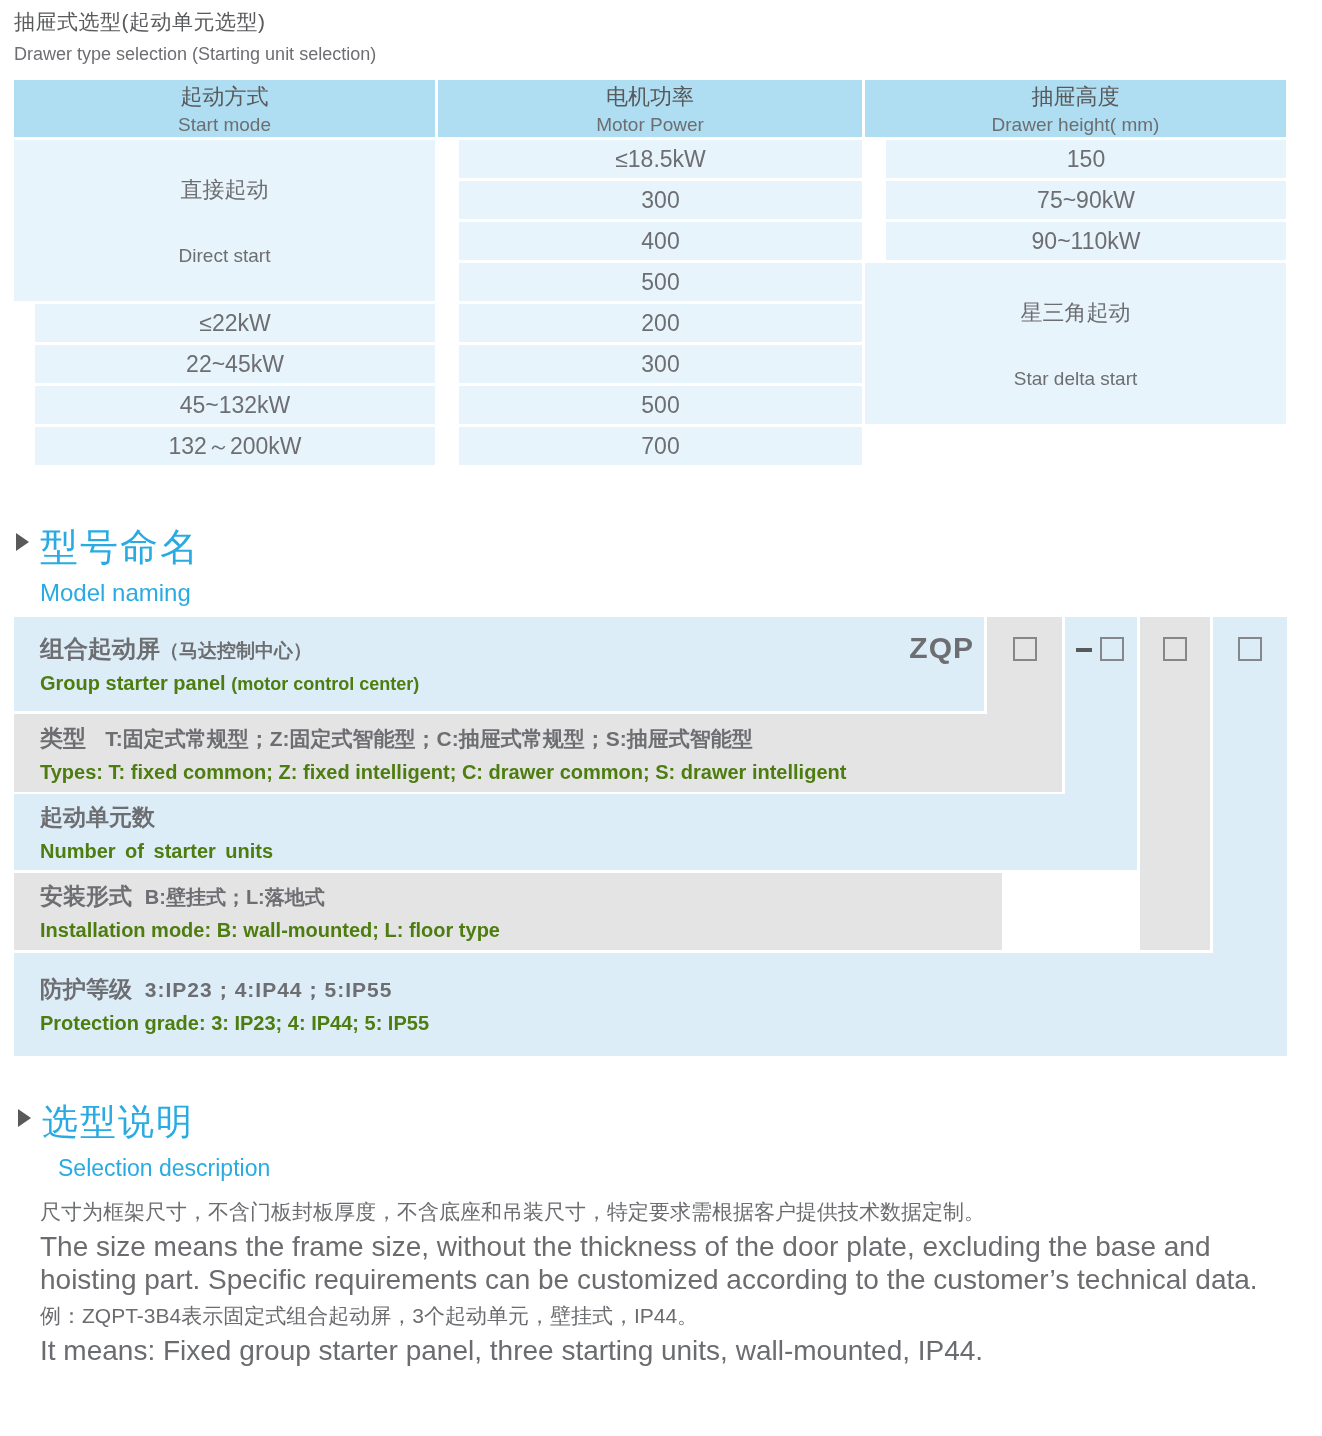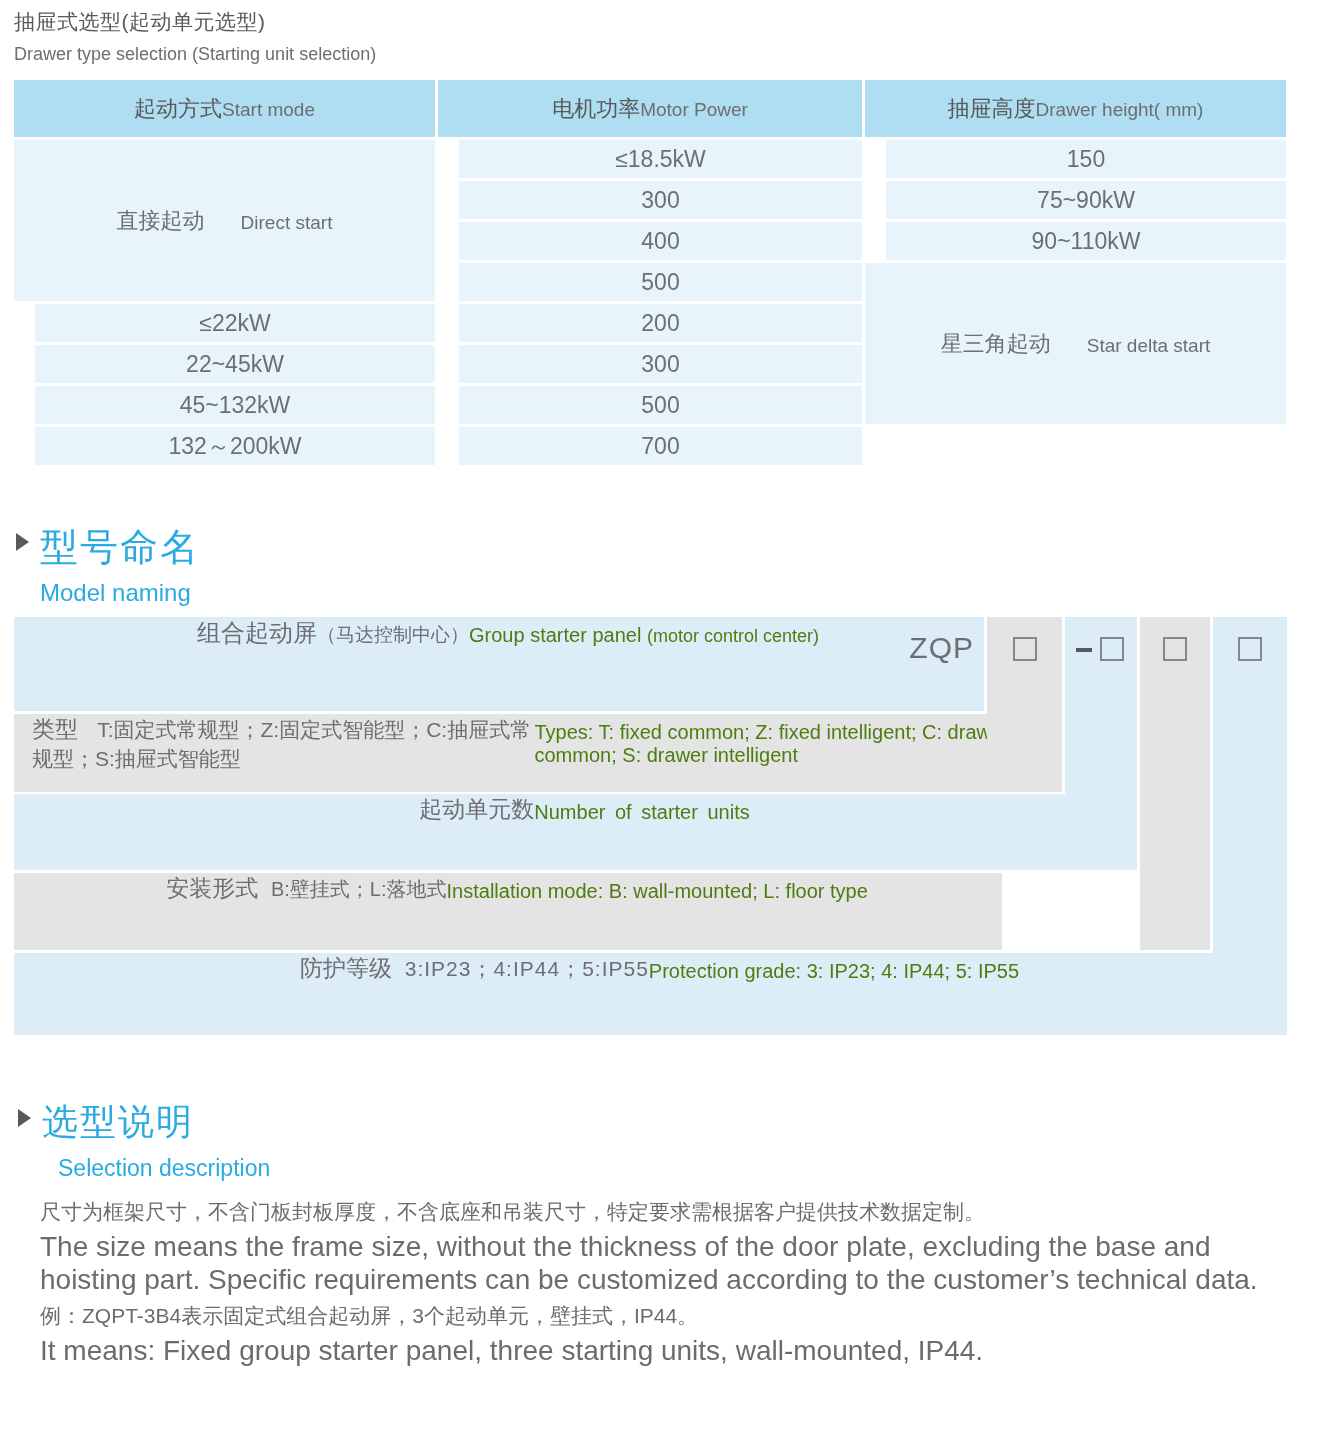--- a/index.html
+++ b/index.html
@@ -8,52 +8,52 @@
 
   
   .doc-head { position:absolute; left:14px; top:8px; }
   .doc-head .zh { font-size:21px; color:#58595b; letter-spacing:0.5px; }
   .doc-head .en { font-size:18px; color:#6d6e71; margin-top:8px; }
 
   
   .sel-table { position:absolute; left:14px; top:80px; width:1269px;
     display:grid; grid-template-columns:421px 424px 421px;
     grid-template-rows:57px repeat(8, 38px); gap:3px; }
-  .cell { display:flex; flex-direction:row; align-items:center; justify-content:center; text-align:center; }
+  .cell { display:flex; flex-direction:column; align-items:center; justify-content:center; text-align:center; }
   .th { background:#afdef2; }
   .th .zh { font-size:22px; color:#58595b; }
   .th .en { font-size:19px; color:#6d6e71; margin-top:2px; }
   .td { background:#e8f4fc; font-size:23px; color:#6d6e71;margin-left:21px; }
   .mode-cell { background:#e8f4fc; grid-row:span 4;gap:36px; }
   .mode-cell .zh { font-size:22px; color:#6d6e71; }
   .mode-cell .en { font-size:19px; color:#6d6e71; margin-top:4px; }
 
   
   .section-head { position:absolute; display:flex; align-items:flex-start; }
   .tri { width:0; height:0; border-left:13px solid #58595b; border-top:9px solid transparent; border-bottom:9px solid transparent; margin-top:11px; }
   .sh-text { margin-left:11px; }
   .sh-text .zh { font-size:38px; color:#29abe2; letter-spacing:2px; }
   .sh-text .en { font-size:24px; color:#29abe2; margin-top:6px; }
   .sh2 .zh { font-size:36px; }
   .sh2 .en { margin-left:16px; margin-top:8px; font-size:23px; }
 
   
   .mn { position:absolute; left:0; top:617px; width:1322px; height:420px; }
-  .mn-row { position:absolute; display:flex; flex-direction:row; justify-content:center;
-            padding-left:18px; }
+  .mn-row { position:absolute; display:flex; flex-direction:column; justify-content:center;
+            padding-left:26px;font-weight:bold; }
   .mn-blue { background:#dcedf8; }
   .mn-gray { background:#e4e4e5; }
   .mn-row .l1 { font-size:24px; color:#6d6e71; }
   .mn-row .l1 .sub { font-size:19px; }
   .mn-row .l2 { font-size:20px; color:#4d7c0f; margin-top:7px; }
   .mn-r1 { left:14px; top:0;    width:970px;  height:94px; }
   .mn-r2 { left:14px; top:97px;  width:1048px; height:78px; }
   .mn-r3 { left:14px; top:177px; width:1123px; height:76px; }
   .mn-r4 { left:14px; top:256px; width:988px; height:77px; }
-  .mn-r5 { left:14px; top:336px; width:1273px; height:82px; }
+  .mn-r5 { left:14px; top:336px; width:1273px; height:103px; }
   .zqp { position:absolute; right:10px; top:14px; font-size:30px; color:#6d6e71; letter-spacing:1px; }
   .mn-col { position:absolute; top:0; }
   .mn-c1 { left:987px;  width:75px; height:175px; }
   .mn-c2 { left:1065px; width:72px; height:253px; }
   .mn-c3 { left:1140px; width:70px; height:333px; }
   .mn-c4 { left:1213px; width:74px; height:418px; }
   .code-box { width:24px; height:24px; border:2px solid #85878a; margin:20px auto 0 auto; }
   .mn-c2 .code-box { position:absolute; left:35px; top:20px; margin:0; }
   .code-dash { position:absolute; left:11px; top:31px; width:16px; height:4px; background:#58595b; }
 

